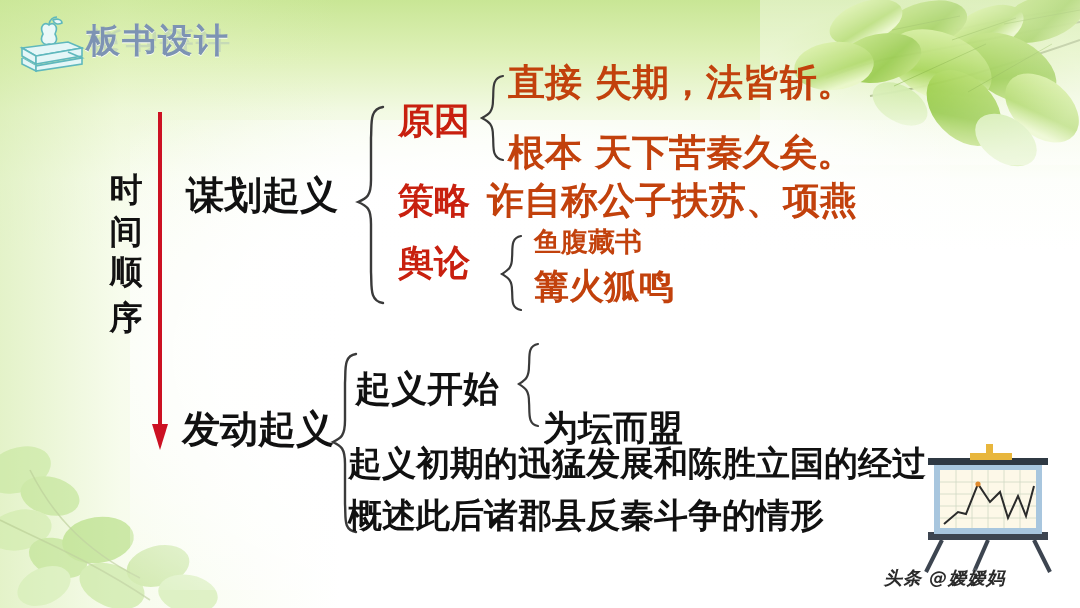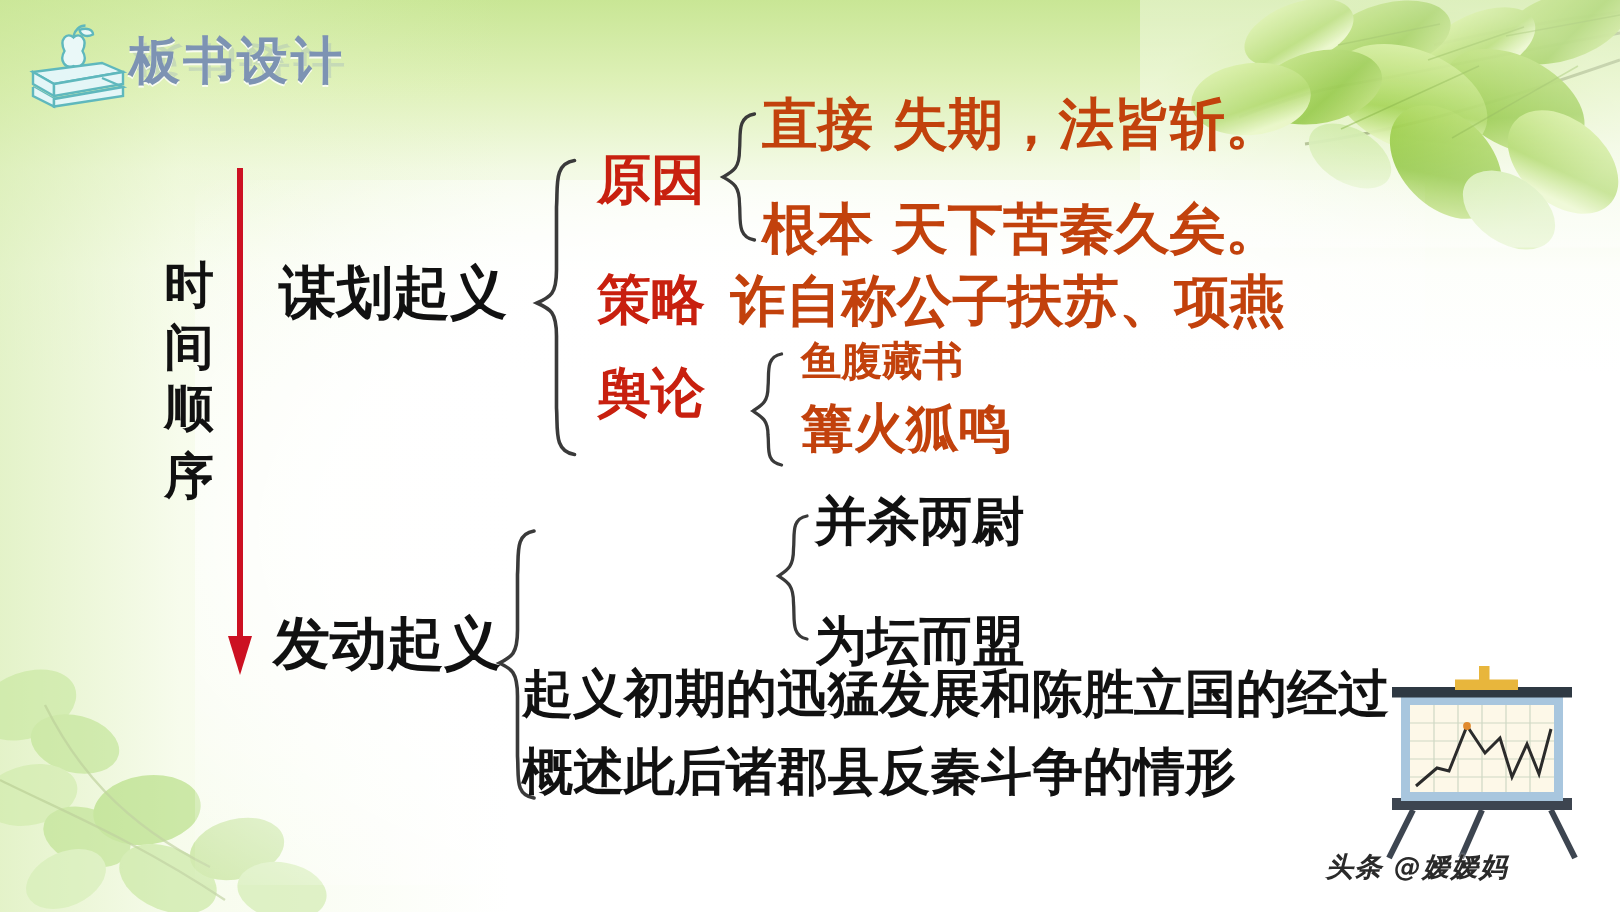--- a/index.html
+++ b/index.html
@@ -291,21 +291,21 @@
 
   <div class="cn red" style="left:398px; top:182px; font-size:36px;">策略</div>
   <div class="cn blu" style="left:487px; top:182px; font-size:37px;">诈自称公子扶苏、项燕</div>
 
   <div class="cn red" style="left:398px; top:244px; font-size:36px;">舆论</div>
   <div class="cn blu" style="left:534px; top:228px; font-size:27px;">鱼腹藏书</div>
   <div class="cn blu" style="left:534px; top:268px; font-size:35px;text-align:center;">篝火狐鸣</div>
 
   <div class="cn blk" style="left:182px; top:410px; font-size:38px;">发动起义</div>
 
-  <div class="cn blk" style="left:543px; top:330px; font-size:35px;">并杀两尉</div>
+  <div class="cn blk" style="left:355px; top:370px; font-size:36px;">起义开始</div>
   <div class="cn blk" style="left:543px; top:410px; font-size:35px;">为坛而盟</div>
 
   <div class="cn blk" style="left:348px; top:446px; font-size:34px;">起义初期的迅猛发展和陈胜立国的经过</div>
   <div class="cn blk" style="left:348px; top:498px; font-size:34px;">概述此后诸郡县反秦斗争的情形</div>
 
   <svg class="easel" viewBox="0 0 152 132">
 
     <g stroke="#3d4550" stroke-width="4" fill="none">
       <line x1="30" y1="96" x2="14" y2="128"></line>
       <line x1="122" y1="96" x2="138" y2="128"></line>

